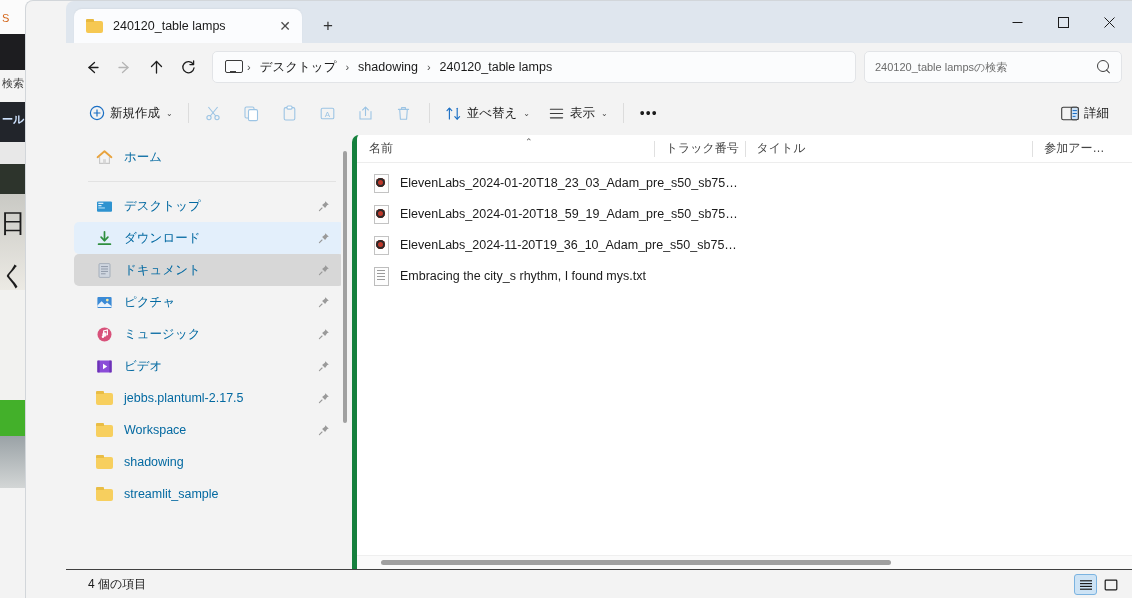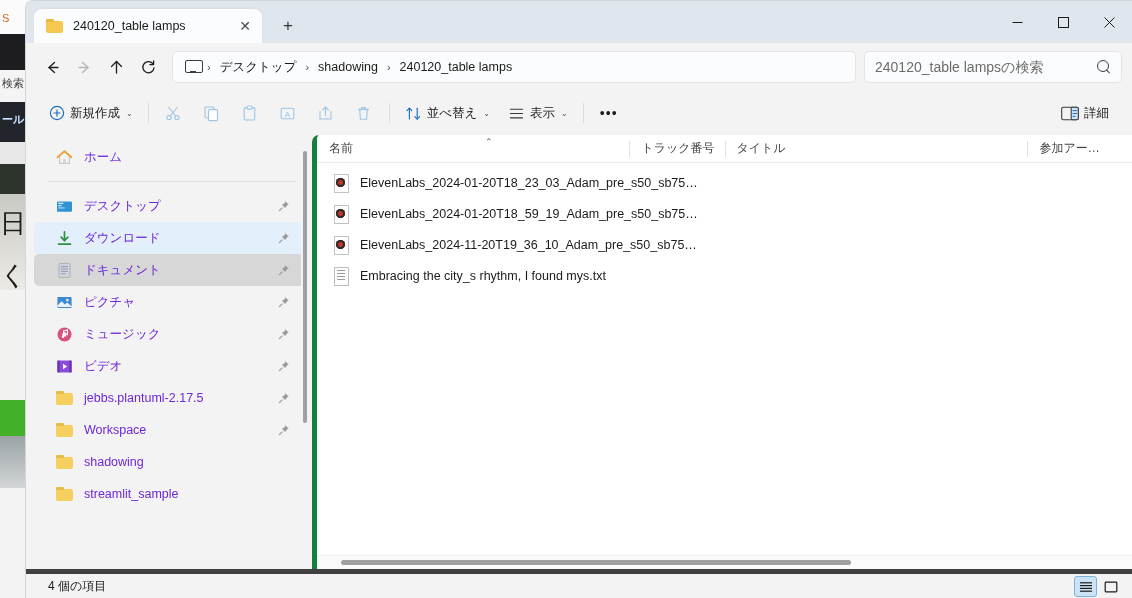--- a/index.html
+++ b/index.html
@@ -36,20 +36,21 @@
   .bgglyph { position:absolute; left:0px; font-size:26px; color:#1c1c1c; }
 
   
   #explorer-window {
     position: absolute; left: 25px; top: 0; width: 1107px; height: 598px;
     background: #f3f3f3;
     border-top-left-radius: 8px;
     border: 1px solid #d2d6da;
     border-right: none; border-bottom: none;
     overflow: hidden;
+    padding-left: 40px;
   }
 
   
   #titlebar {
     position: relative; height: 42px; width: 100%;
     background: #dfe6ee;
     border-top-left-radius: 8px;
   }
   #tab-strip { position:absolute; left:8px; top:6px; display:flex; align-items:flex-end; height:36px; }
   .tab {
@@ -110,21 +111,21 @@
     content:""; position:absolute; left:5px; top:11px; width:6px; height:2.4px;
     background:#3b3b3b;
   }
   #search-box {
     width:258px; height:32px; margin-left:8px; background:#fbfcfd;
     border:1px solid #e2e4e7; border-radius:5px;
     display:flex; align-items:center; padding:0 10px; flex:none;
   }
   #search-input {
     flex:1; border:none; outline:none; background:transparent;
-    font-size:14px; color:#737373; font-family:"Liberation Sans",sans-serif;
+    font-size:11px; color:#737373; font-family:"Liberation Sans",sans-serif;
   }
   #search-input::placeholder { color:#6c6c6c; }
   .search-glass { width:14px; height:14px; position:relative; flex:none; }
   .search-glass:before {
     content:""; position:absolute; left:0; top:0; width:10px; height:10px;
     border:1.4px solid #3f3f3f; border-radius:50%;
   }
   .search-glass:after {
     content:""; position:absolute; left:9px; top:9px; width:5px; height:1.4px;
     background:#3f3f3f; transform:rotate(45deg); transform-origin:left center;
@@ -154,21 +155,21 @@
   #sidebar {
     width: 286px; background:#f3f3f3; position:relative; overflow:hidden;
     padding-top:6px; flex:none;
   }
   .nav-item {
     height:32px; display:flex; align-items:center; padding:0 8px 0 22px;
     border-radius:5px; margin:0 8px; position:relative;
   }
   .nav-item.hl-blue { background:#e3effb; }
   .nav-item.hl-gray { background:#d7d7d7; }
-  .nav-label { font-size:12.5px; color:#6d28d9; margin-left:11px; white-space:nowrap; }
+  .nav-label { font-size:12.5px; color:#0369a1; margin-left:11px; white-space:nowrap; }
   .nav-ico { width:17px; height:17px; flex:none; position:relative; }
   .pin {
     position:absolute; right:14px; top:50%; transform:translateY(-50%);
     width:12px; height:12px; color:#8b8b8b; font-size:11px; line-height:1;
   }
   #sidebar-divider { height:1px; background:#e2e2e2; margin:8px 16px 8px 22px; }
   #sidebar-scrollbar {
     position:absolute; right:3px; top:6px; width:8px; height:418px;
     background:#f3f3f3;
   }
@@ -242,21 +243,21 @@
     background:#fafafa; border-top:1px solid #efefef;
   }
   #hscroll-thumb {
     position:absolute; left:24px; top:4px; width:510px; height:5px;
     background:#a0a0a0; border-radius:3px;
   }
 
   
   #statusbar {
     height:30px; background:#f3f3f3; display:flex; align-items:center;
-    padding:0 10px 0 22px; border-top:5px solid #404040;
+    padding:0 10px 0 22px; border-top:1px solid #404040;
   }
   #item-count { font-size:12px; color:#1b1b1b; }
   #view-toggles { margin-left:auto; display:flex; gap:2px; align-items:center; }
   .vtog {
     width:23px; height:21px; display:flex; align-items:center; justify-content:center;
     border-radius:3px;
   }
   .vtog.active { background:#cde3f5; border:1px solid #7bb3e0; }
   .vtog svg { display:block; }
 </style>

